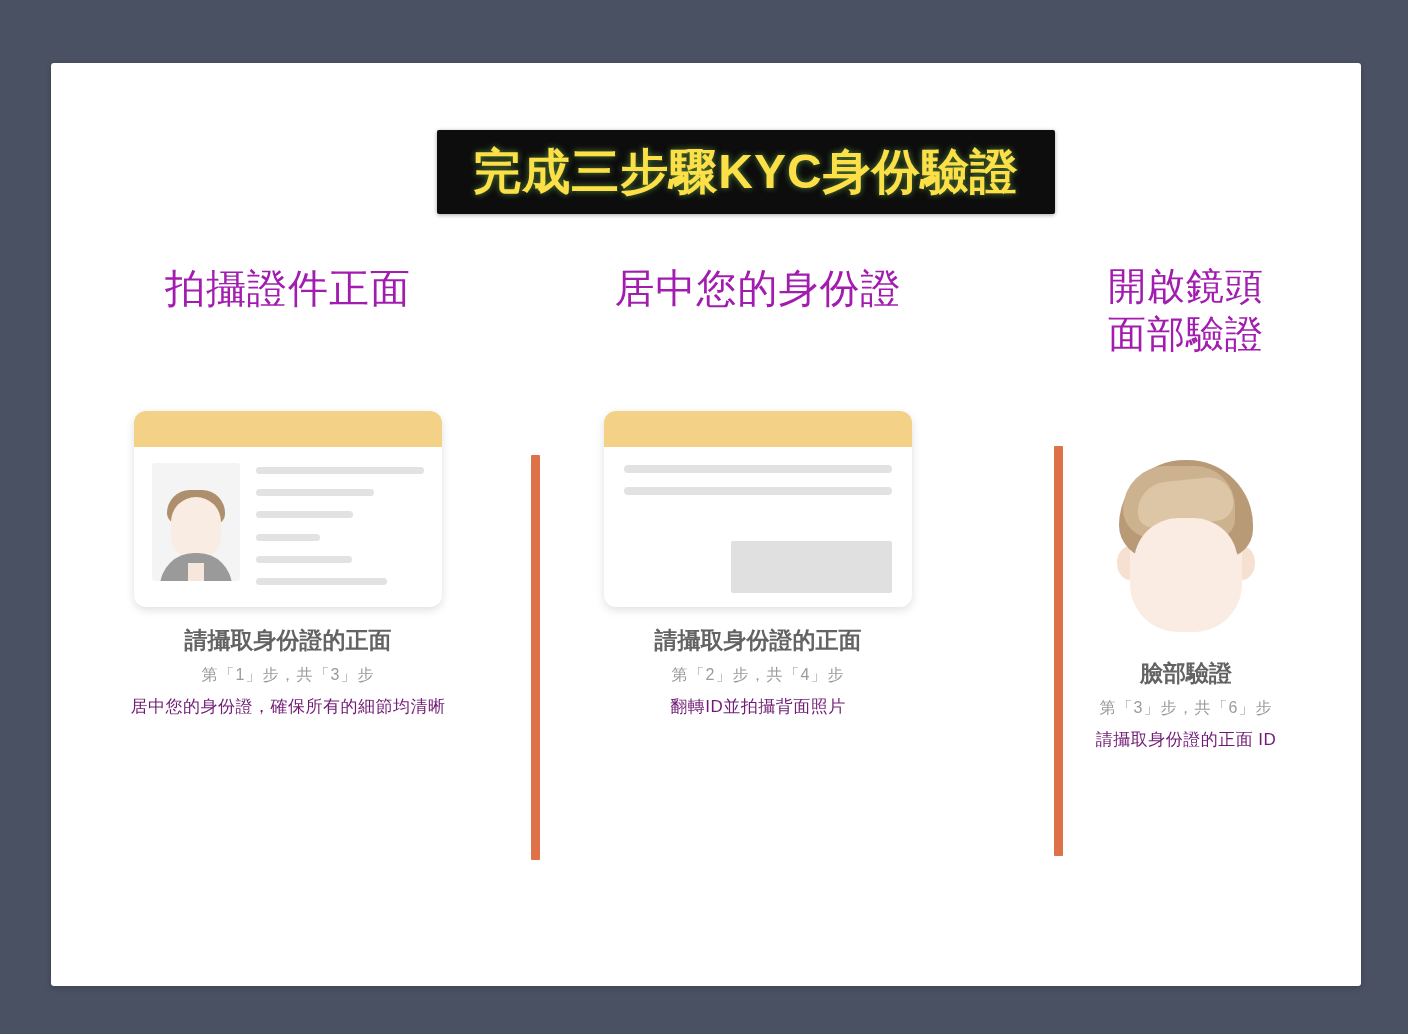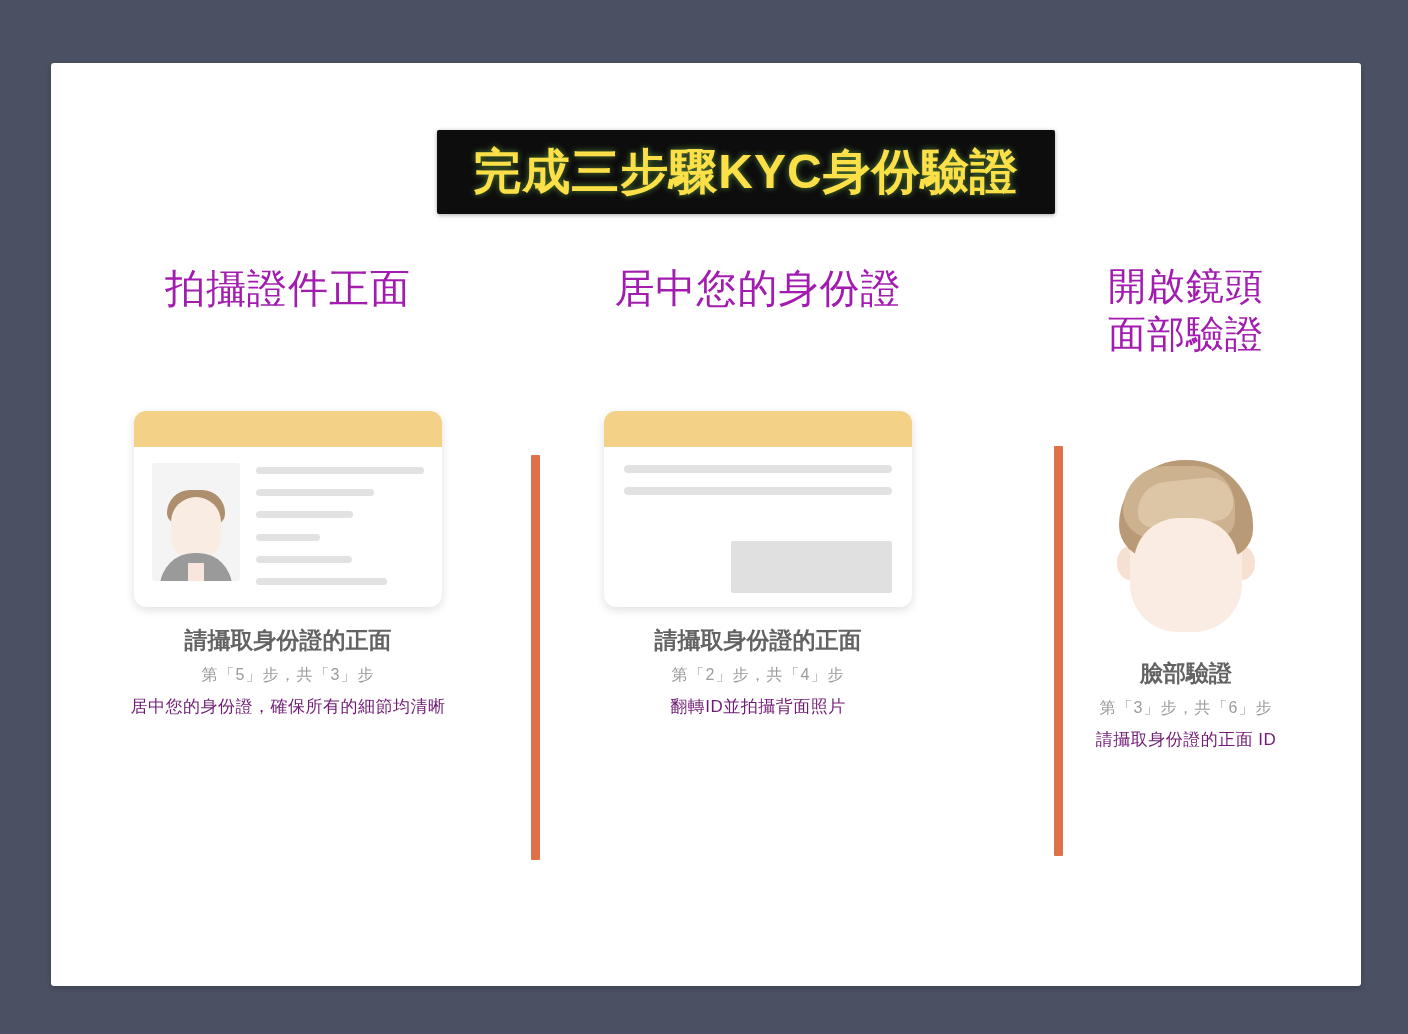--- a/index.html
+++ b/index.html
@@ -343,21 +343,21 @@
               <div class="id-line" style="width:38%"></div>
               <div class="id-line" style="width:57%"></div>
               <div class="id-line" style="width:78%"></div>
             </div>
           </div>
         </div>
       </div>
 
       <div class="caption-block">
         <div class="caption-title">請攝取身份證的正面</div>
-        <div class="caption-step">第「5」步，共「3」步</div>
+        <div class="caption-step">第「1」步，共「3」步</div>
         <div class="caption-hint">居中您的身份證，確保所有的細節均清晰</div>
       </div>
     </div>
 
     <div class="step-col" id="step-col-2">
       <div class="step-heading">居中您的身份證</div>
 
       <div class="graphic-slot" id="graphic-2">
         <div class="id-card">
           <div class="id-card-header"></div>

